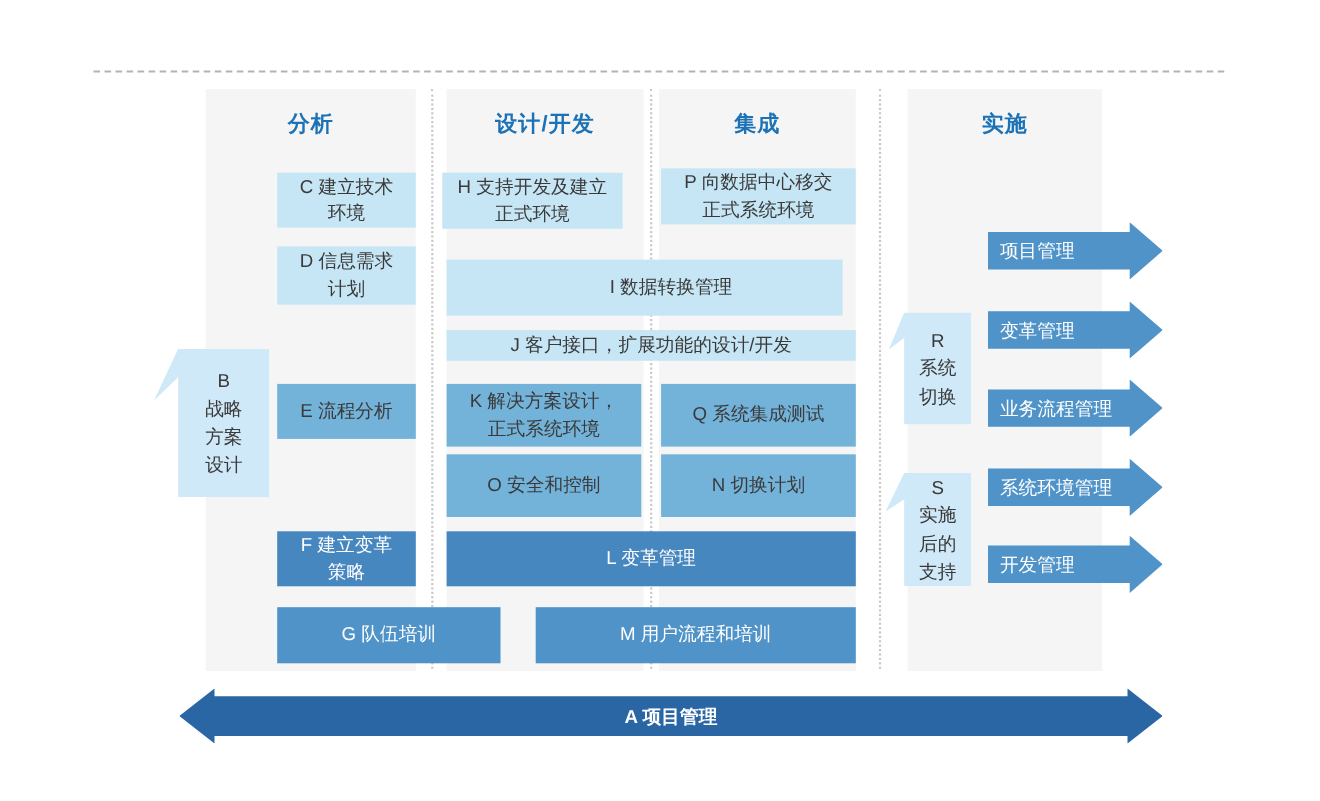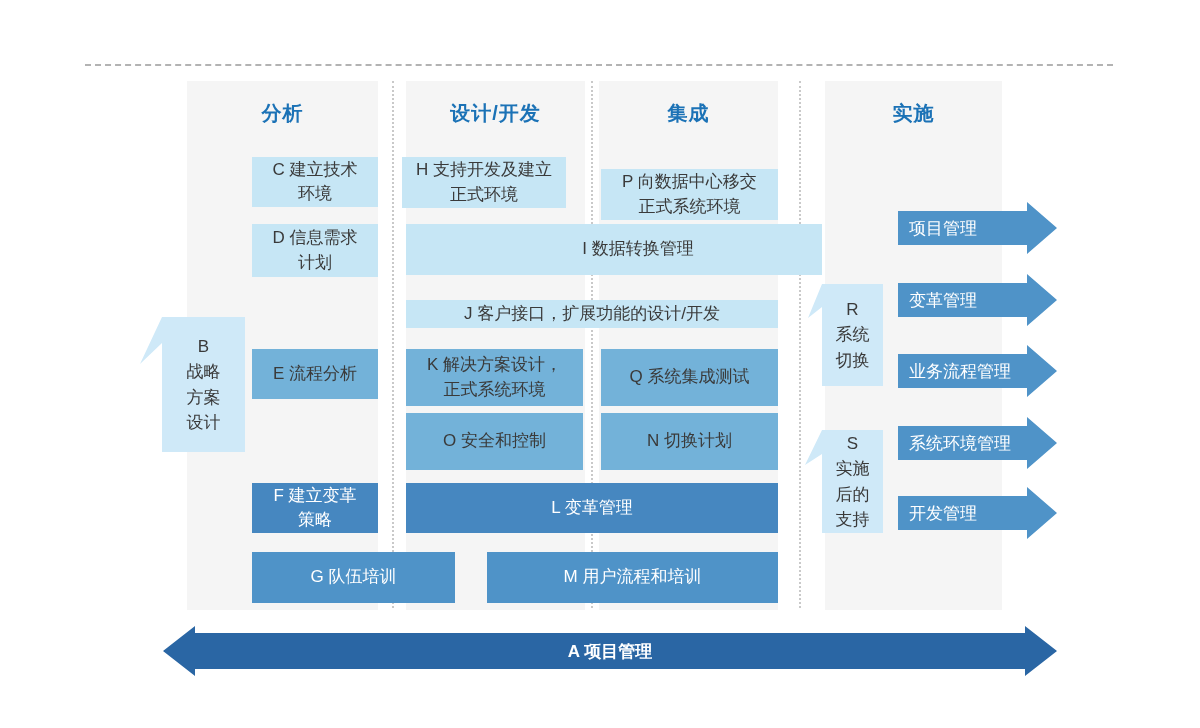--- a/index.html
+++ b/index.html
@@ -67,23 +67,23 @@
   <div class="box light" style="left:252px;top:157px;width:126px;height:50px;">C 建立技术
 环境</div>
   <div class="box light" style="left:252px;top:224px;width:126px;height:53px;">D 信息需求
 计划</div>
   <div class="box deep" style="left:252px;top:483px;width:126px;height:50px;">F 建立变革
 策略</div>
   <div class="box mid" style="left:252px;top:349px;width:126px;height:50px;">E 流程分析</div>
 
   <div class="box light" style="left:402px;top:157px;width:164px;height:51px;">H 支持开发及建立
 正式环境</div>
-  <div class="box light" style="left:601px;top:169px;width:177px;height:51px;">P 向数据中心移交
+  <div class="box light" style="left:601px;top:153px;width:177px;height:51px;">P 向数据中心移交
 正式系统环境</div>
-  <div class="box light" style="left:406px;top:224px;width:416px;height:51px;padding-left:48px;">I 数据转换管理</div>
+  <div class="box light" style="left:406px;top:236px;width:360px;height:51px;padding-left:48px;">I 数据转换管理</div>
   <div class="box light" style="left:406px;top:300px;width:372px;height:28px;">J 客户接口，扩展功能的设计/开发</div>
   <div class="box mid" style="left:406px;top:349px;width:177px;height:57px;">K 解决方案设计，
 正式系统环境</div>
   <div class="box mid" style="left:406px;top:413px;width:177px;height:57px;">O 安全和控制</div>
   <div class="box mid" style="left:601px;top:349px;width:177px;height:57px;">Q 系统集成测试</div>
   <div class="box mid" style="left:601px;top:413px;width:177px;height:57px;">N 切换计划</div>
   <div class="box deep" style="left:406px;top:483px;width:372px;height:50px;">L 变革管理</div>
 
   <div class="box strong" style="left:252px;top:552px;width:203px;height:51px;">G 队伍培训</div>
   <div class="box strong" style="left:487px;top:552px;width:291px;height:51px;">M 用户流程和培训</div>

